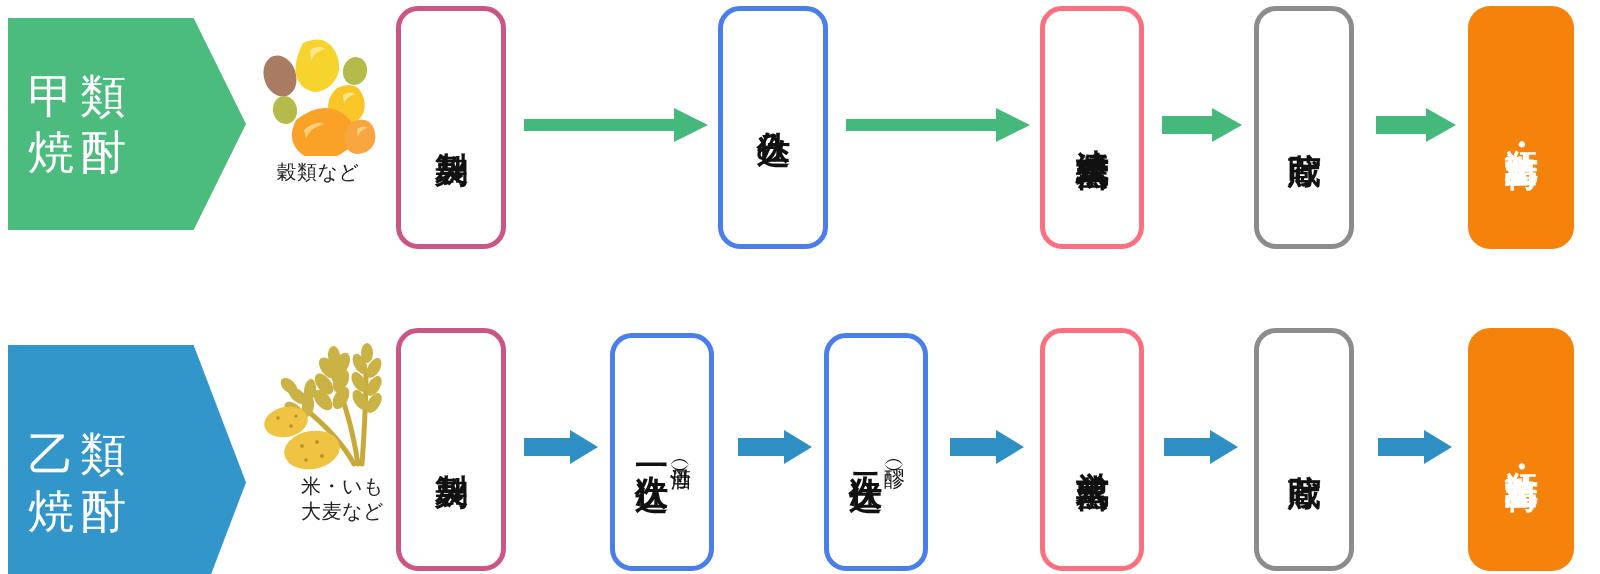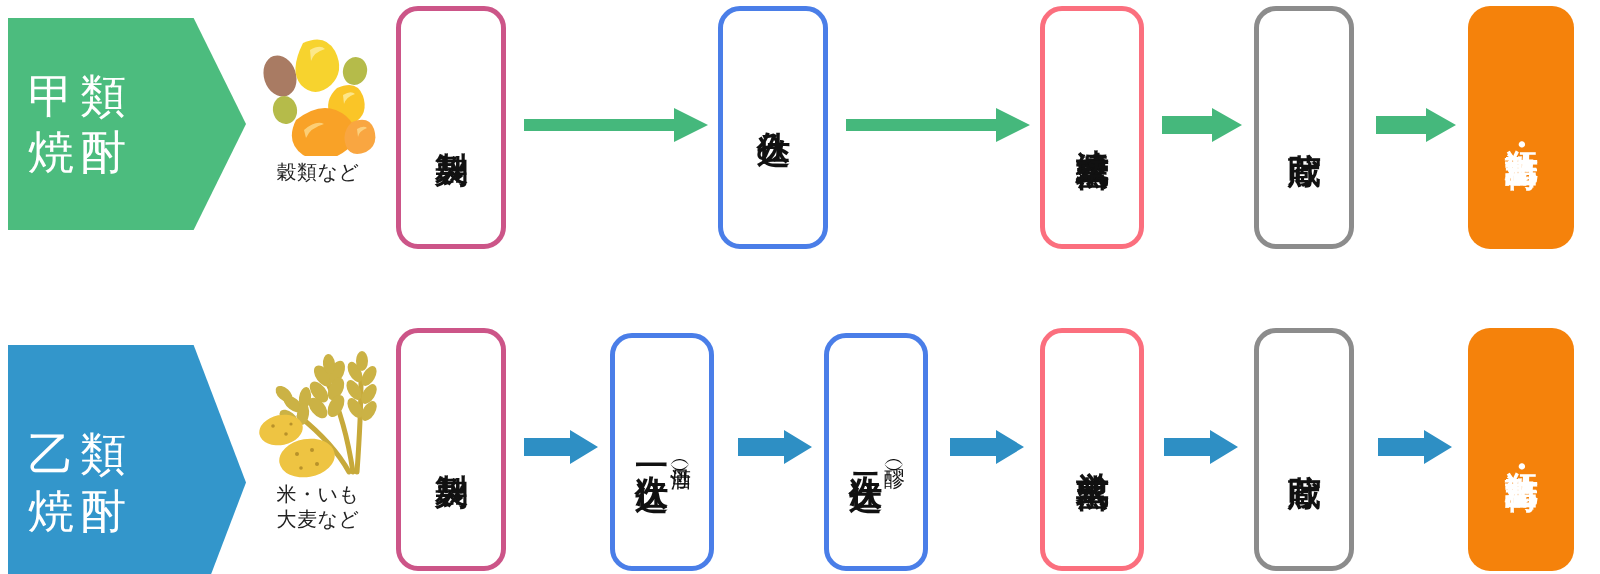--- a/index.html
+++ b/index.html
@@ -183,21 +183,21 @@
         <path d="M0 8 H50 V0 L80 17 L50 34 V26 H0 Z" fill="#45B87C"></path>
       </svg>
   </div>
 
   <div class="chevron" style="left:8px; top:345px; width:238px; height:275px;">
     <div class="chev-shape" style="background:#3396CB;"></div>
     <div class="chev-label">乙類
 焼酎</div>
   </div>
 
-  <div class="ingredient" style="left:252px; top:350px; width:132px;">
+  <div class="ingredient" style="left:252px; top:342px; width:132px;align-items:flex-end;">
     <svg class="art" width="122" height="128" viewBox="0 0 122 128">
       <g stroke="#c7a93a" stroke-width="5" stroke-linecap="round" fill="none">
         <path d="M96 122 C92 96 86 66 72 36"></path>
         <path d="M100 122 C102 94 104 64 104 30"></path>
         <path d="M92 122 C80 100 62 82 42 66"></path>
       </g>
 
       <g fill="#cbb245">
         <ellipse cx="66" cy="26" rx="7" ry="12" transform="rotate(-36 66 26)"></ellipse>
         <ellipse cx="80" cy="22" rx="7" ry="12" transform="rotate(24 80 22)"></ellipse>

